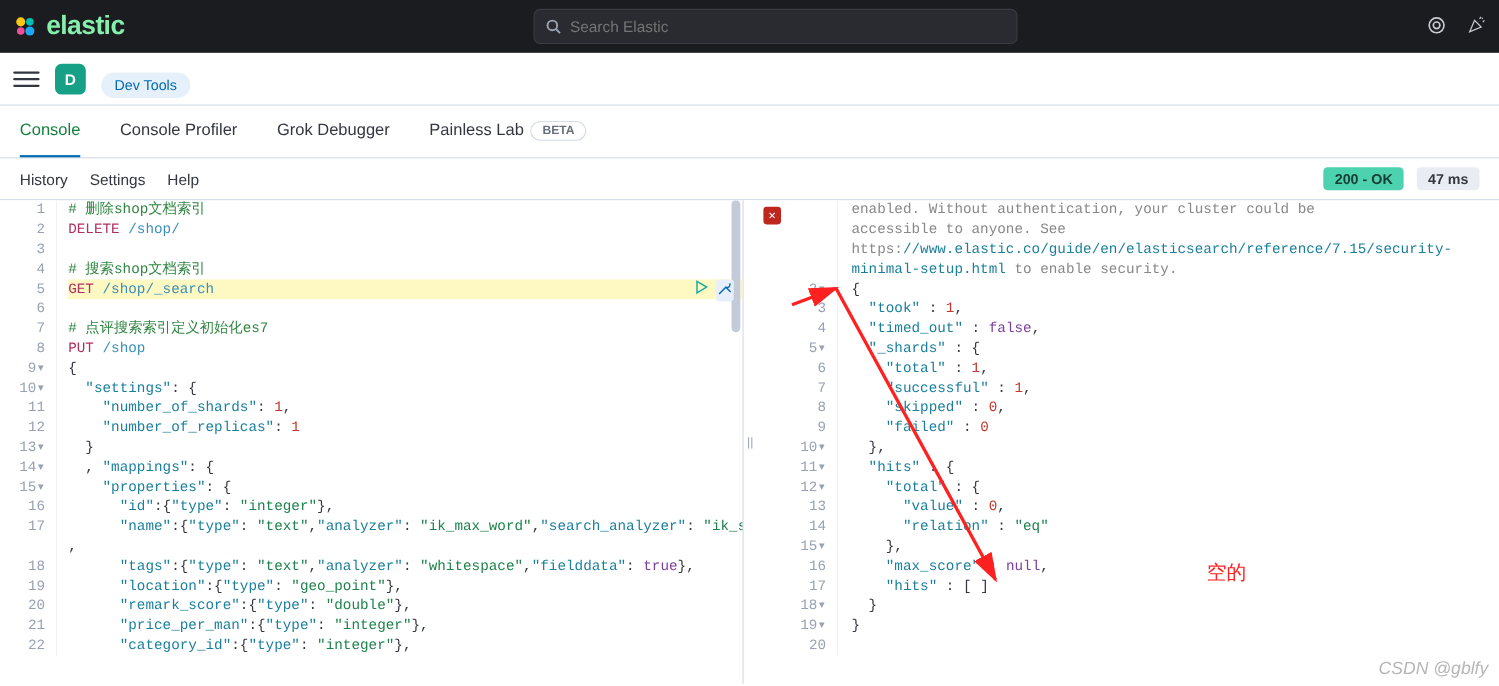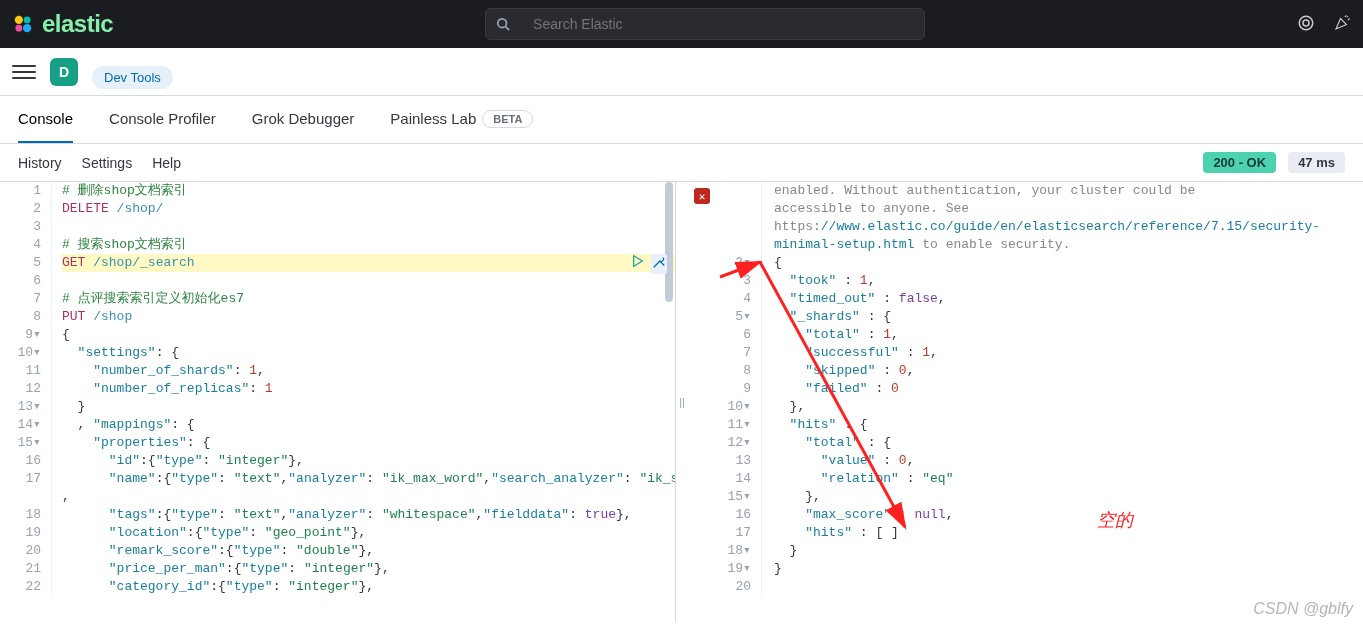--- a/index.html
+++ b/index.html
@@ -2,32 +2,32 @@
 <html><head>
 <meta charset="utf-8">
 <style>
 * { margin: 0; padding: 0; box-sizing: border-box; }
 body { font-family: -apple-system, BlinkMacSystemFont, "Segoe UI", Helvetica, Arial, sans-serif; font-size: 14px; color: #343741; background: #fff; overflow: hidden; }
 .topbar { background: #1a1c20; height: 48px; display: flex; align-items: center; padding: 0 12px; }
 .logo { display: flex; align-items: center; gap: 8px; cursor: pointer; }
 .logo-icon { width: 22px; height: 22px; }
 .logo-text { color: #86efac; font-size: 24px; font-weight: 600; letter-spacing: -0.5px; }
 .topbar-center { flex: 1; display: flex; justify-content: center; }
-.search-box { width: 440px; height: 32px; background: #2a2b30; border: 1px solid #3a3b40; border-radius: 6px; display: flex; align-items: center; padding: 0 10px; color: #98a2b3; gap: 23px; cursor: text; }
+.search-box { width: 440px; height: 32px; background: #2a2b30; border: 1px solid #3a3b40; border-radius: 6px; display: flex; align-items: center; padding: 0 10px; color: #98a2b3; gap: 8px; cursor: text; }
 .search-box input { background: transparent; border: none; color: #98a2b3; flex: 1; outline: none; font-size: 14px; }
 .topbar-right { display: flex; align-items: center; gap: 18px; }
 .topbar-ico { color: #c8cbd0; cursor: pointer; }
 .header2 { height: 48px; display: flex; align-items: center; padding: 0 12px; gap: 14px; border-bottom: 1px solid #d3dae6; }
 .hamburger { width: 24px; height: 24px; cursor: pointer; display: flex; flex-direction: column; justify-content: center; gap: 4px; }
 .hamburger span { height: 2px; background: #343741; border-radius: 1px; }
 .avatar { width: 28px; height: 28px; background: #16a085; color: #fff; border-radius: 6px; display: flex; align-items: center; justify-content: center; font-weight: 600; font-size: 14px; }
 .breadcrumb-tag { background: #e6f0fa; color: #006bb4; padding: 4px 12px; border-radius: 14px; font-size: 13px; font-weight: 500; margin-top: 12px; }
 .tabs { display: flex; align-items: center; gap: 36px; padding: 0 18px; height: 48px; border-bottom: 1px solid #d3dae6; }
 .tab { color: #343741; font-size: 15px; font-weight: 500; cursor: pointer; height: 100%; display: flex; align-items: center; border-bottom: 2px solid transparent; }
-.tab.active { color: #000000; border-bottom-color: #006bb4; }
+.tab.active { color: #15803d; border-bottom-color: #006bb4; }
 .beta-badge { border: 1px solid #d3dae6; border-radius: 14px; padding: 2px 10px; font-size: 11px; color: #69707d; font-weight: 600; margin-left: 6px; }
 .subbar { display: flex; align-items: center; justify-content: space-between; padding: 8px 18px; border-bottom: 1px solid #d3dae6; }
 .subbar-left { display: flex; gap: 20px; }
 .subbar-link { color: #343741; font-size: 14px; cursor: pointer; }
 .subbar-right { display: flex; gap: 12px; align-items: center; }
 .status-ok { background: #4dd2b0; color: #1a3c34; padding: 3px 10px; border-radius: 4px; font-size: 13px; font-weight: 600; }
 .timing { background: #e9edf3; color: #343741; padding: 3px 10px; border-radius: 4px; font-size: 13px; font-weight: 600; }
 .editor-area { display: flex; height: calc(624px - 48px - 48px - 48px - 40px); position: relative; }
 .pane { flex: 1; position: relative; font-family: "Consolas","Menlo","Courier New",monospace; font-size: 13px; overflow: hidden; }
 .pane.left { border-right: 1px solid #d3dae6; }
@@ -205,16 +205,16 @@
 
   <svg class="arrow-svg" style="left:0;top:0;width:100%;height:100%;">
     <defs>
         <marker id="ah" markerWidth="10" markerHeight="10" refX="8" refY="3" orient="auto">
           <polygon points="0,0 9,3 0,6" fill="#ff2020"></polygon>
         </marker>
       </defs>
     <line x1="720" y1="95" x2="760" y2="80" stroke="#ff2020" stroke-width="3" marker-end="url(#ah)"></line>
     <line x1="760" y1="80" x2="905" y2="345" stroke="#ff2020" stroke-width="3" marker-end="url(#ah)"></line>
   </svg>
-  <div class="annotation" style="right:230px; top:326px;font-style:italic;">空的</div>
+  <div class="annotation" style="right:230px; top:326px;">空的</div>
 </div>
 
 <div class="watermark">CSDN @gblfy</div>
 
 </body></html>

